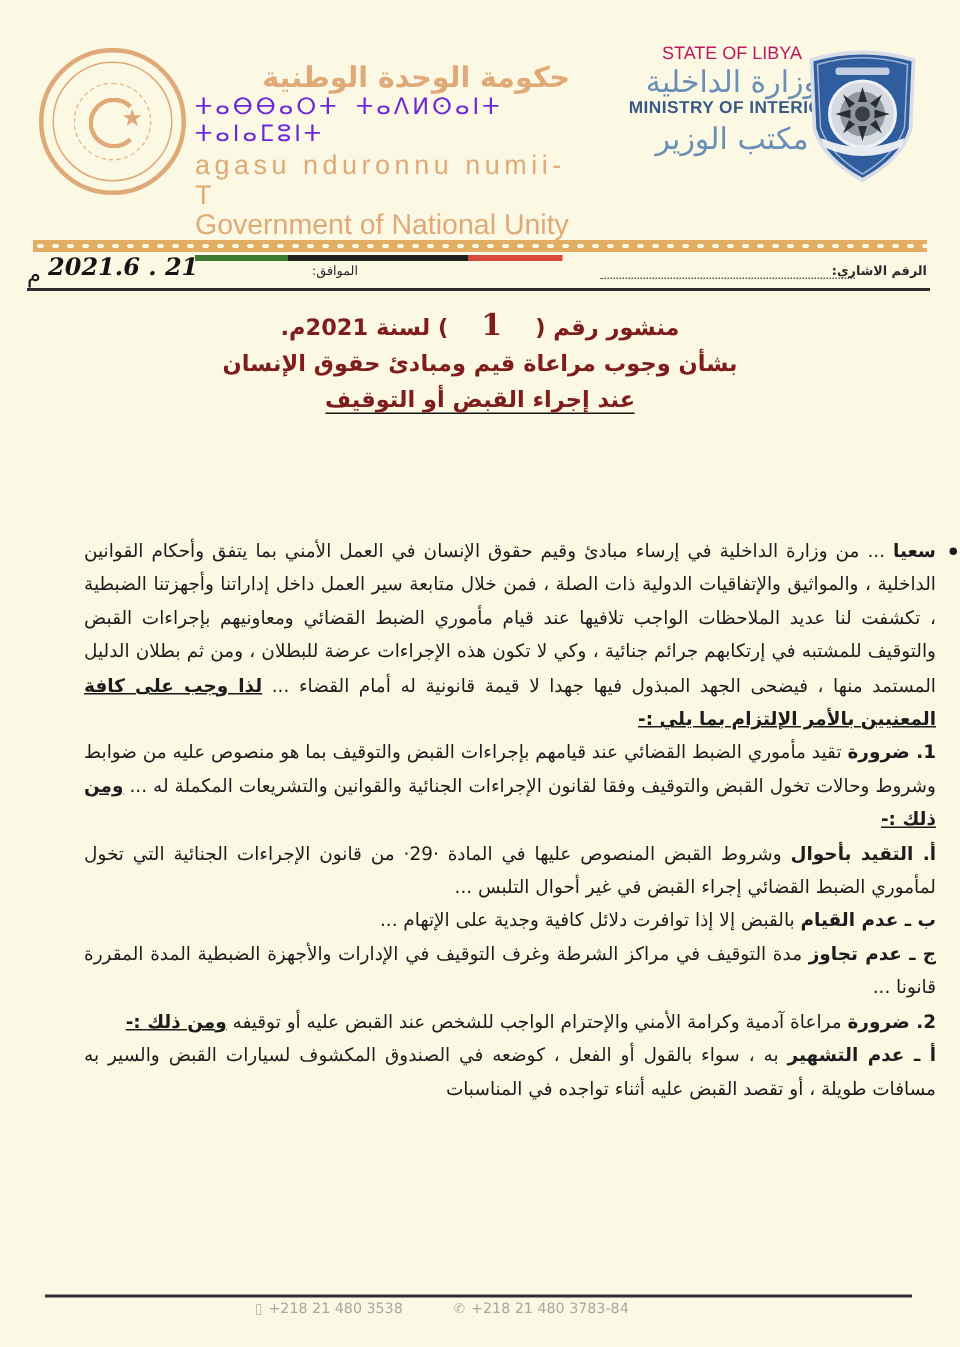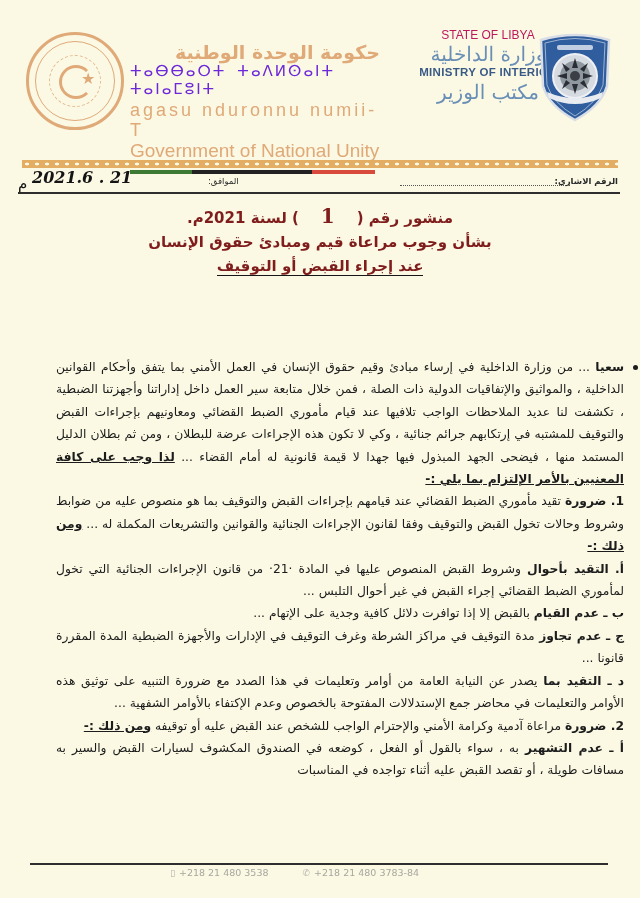--- a/index.html
+++ b/index.html
@@ -189,24 +189,23 @@
     <div class="title-line u"><span>عند إجراء القبض أو التوقيف</span></div>
   </div>
 
   <div class="body">
     <p class="p-lead">
       <span class="bullet"></span>
       <b>سعيا</b><span> ... من وزارة الداخلية في إرساء مبادئ وقيم حقوق الإنسان في العمل الأمني بما يتفق وأحكام القوانين الداخلية ، والمواثيق والإتفاقيات الدولية ذات الصلة ، فمن خلال متابعة سير العمل داخل إداراتنا وأجهزتنا الضبطية ، تكشفت لنا عديد الملاحظات الواجب تلافيها عند قيام مأموري الضبط القضائي ومعاونيهم بإجراءات القبض والتوقيف للمشتبه في إرتكابهم جرائم جنائية ، وكي لا تكون هذه الإجراءات عرضة للبطلان ، ومن ثم بطلان الدليل المستمد منها ، فيضحى الجهد المبذول فيها جهدا لا قيمة قانونية له أمام القضاء ... </span><b class="u">لذا وجب على كافة المعنيين بالأمر الإلتزام بما يلي :-</b>
     </p>
     <div class="items">
       <p><b>1. ضرورة</b><span> تقيد مأموري الضبط القضائي عند قيامهم بإجراءات القبض والتوقيف بما هو منصوص عليه من ضوابط وشروط وحالات تخول القبض والتوقيف وفقا لقانون الإجراءات الجنائية والقوانين والتشريعات المكملة له ... </span><b class="u">ومن ذلك :-</b></p>
-      <p><b>أ. التقيد بأحوال</b><span> وشروط القبض المنصوص عليها في المادة ·21· من قانون الإجراءات الجنائية التي تخول لمأموري الضبط القضائي إجراء القبض في غير أحوال التلبس ...</span></p>
+      <p><b>أ. التقيد بأحوال</b><span> وشروط القبض المنصوص عليها في المادة ·29· من قانون الإجراءات الجنائية التي تخول لمأموري الضبط القضائي إجراء القبض في غير أحوال التلبس ...</span></p>
       <p><b>ب ـ عدم القيام</b><span> بالقبض إلا إذا توافرت دلائل كافية وجدية على الإتهام ...</span></p>
       <p><b>ج ـ عدم تجاوز</b><span> مدة التوقيف في مراكز الشرطة وغرف التوقيف في الإدارات والأجهزة الضبطية المدة المقررة قانونا ...</span></p>
-      <p><b>د ـ التقيد بما</b><span> يصدر عن النيابة العامة من أوامر وتعليمات في هذا الصدد مع ضرورة التنبيه على توثيق هذه الأوامر والتعليمات في محاضر جمع الإستدلالات المفتوحة بالخصوص وعدم الإكتفاء بالأوامر الشفهية ...</span></p>
       <p><b>2. ضرورة</b><span> مراعاة آدمية وكرامة الأمني والإحترام الواجب للشخص عند القبض عليه أو توقيفه </span><b class="u">ومن ذلك :-</b></p>
       <p><b>أ ـ عدم التشهير</b><span> به ، سواء بالقول أو الفعل ، كوضعه في الصندوق المكشوف لسيارات القبض والسير به مسافات طويلة ، أو تقصد القبض عليه أثناء تواجده في المناسبات</span></p>
     </div>
   </div>
 
   <div class="footer-line"></div>
   <div class="footer-contacts">
     <span><span class="ic">▯</span><span>+218 21 480 3538</span></span>
     <span><span class="ic">✆</span><span>+218 21 480 3783-84</span></span>
   </div>

